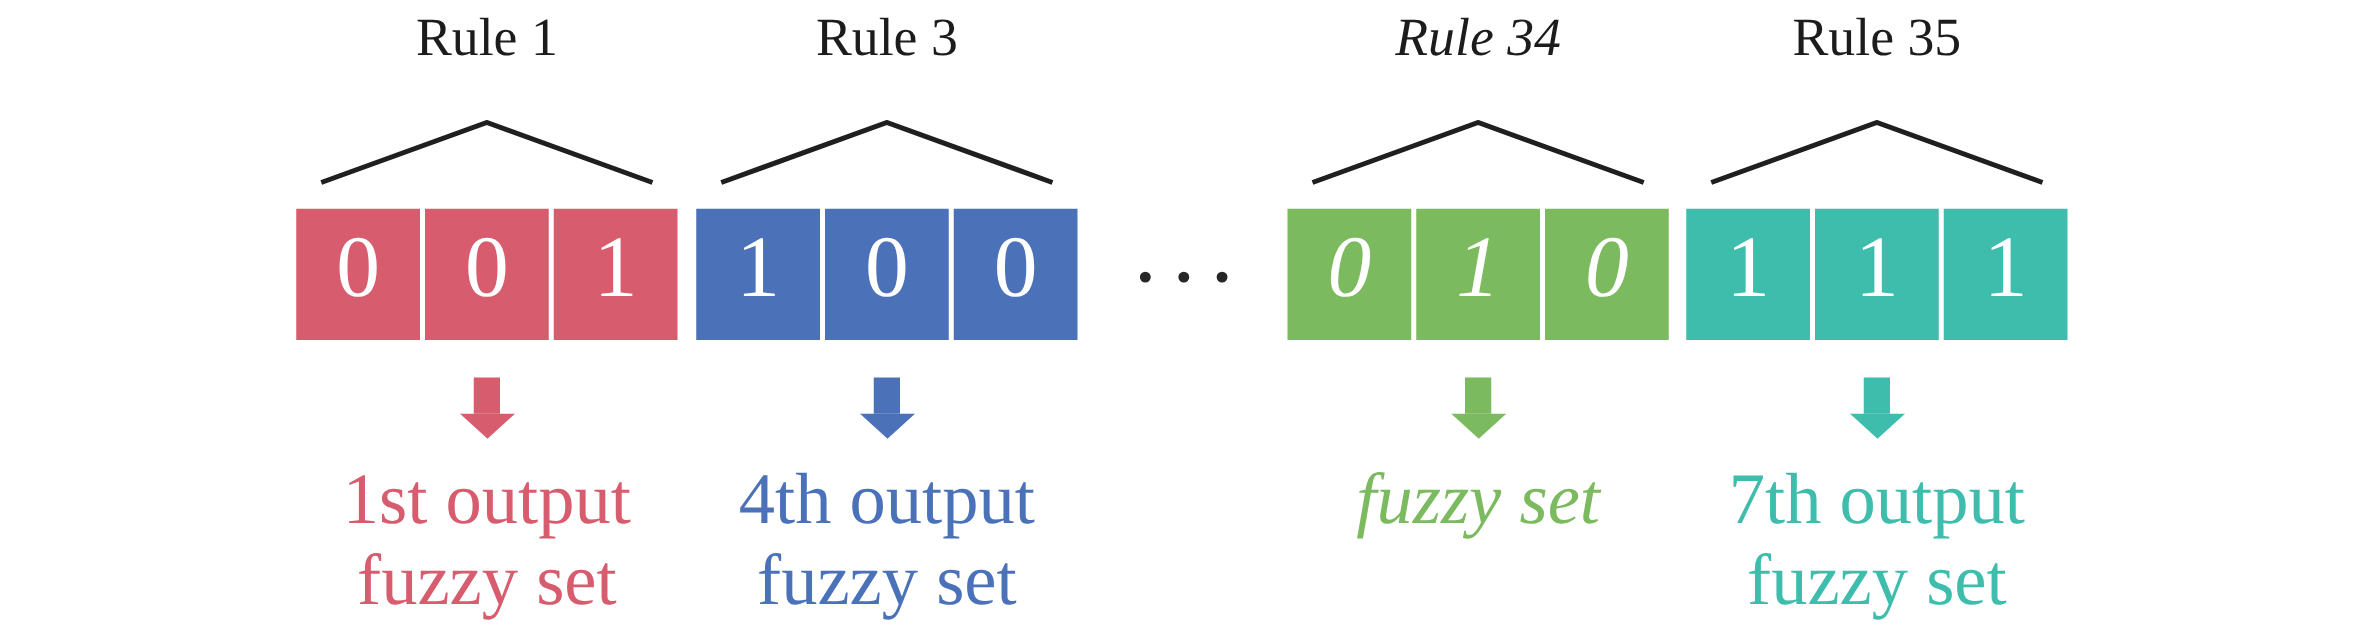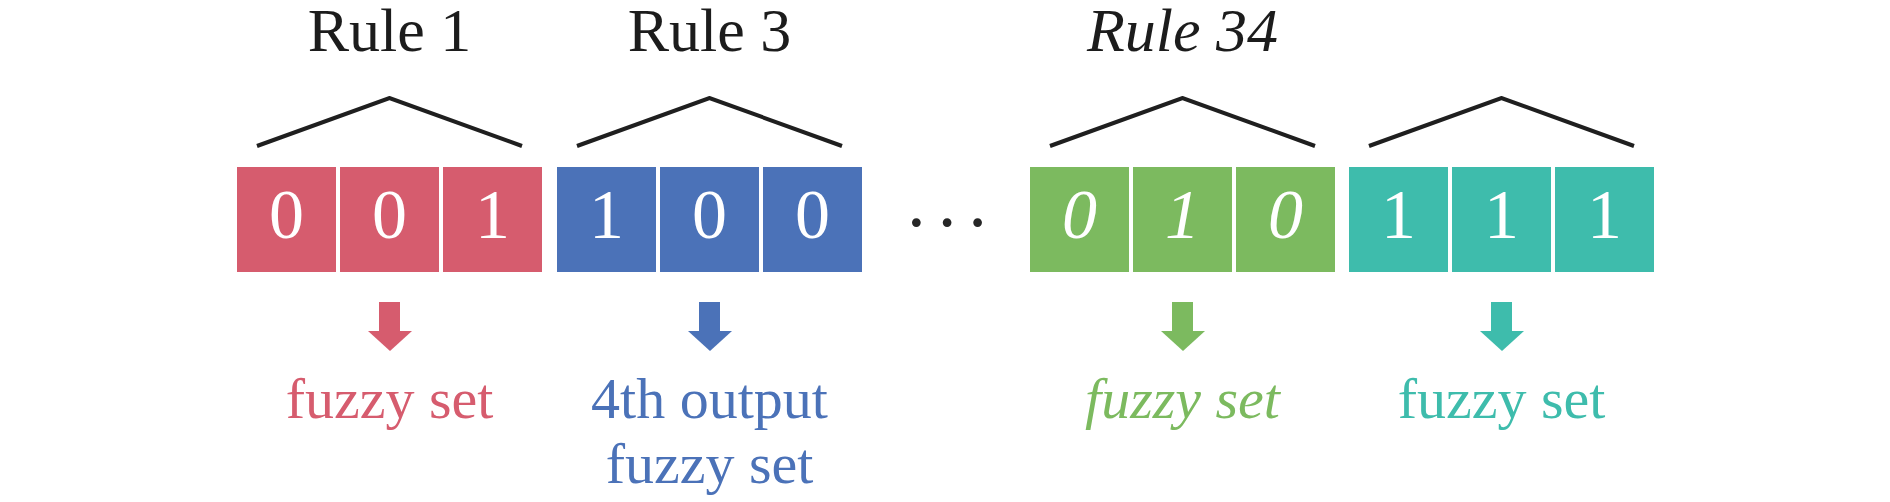--- a/index.html
+++ b/index.html
@@ -4,21 +4,21 @@
 <style>
   * { margin:0; padding:0; box-sizing:border-box; }
   html, body { width:1890px; height:502px; background:#ffffff; overflow:hidden; }
   .canvas { position:relative; width:1890px; height:502px; font-family:"Liberation Serif", serif; background:#ffffff; }
 
   .rule-group { position:absolute; top:0; width:305px; height:502px; }
 
   .rule-label {
     position:absolute; top:0; left:-50px; width:405px; height:60px;
     display:flex; align-items:center; justify-content:center;
-    font-size:62px; color:#1c1c1c; white-space:nowrap;
+    font-size:43px; color:#1c1c1c; white-space:nowrap;
   }
 
   .bracket { position:absolute; top:96px; left:17px; width:271px; height:54px; display:block; }
   .bracket polyline { fill:none; stroke:#1f1f1f; stroke-width:4; stroke-linecap:butt; }
 
   .cells { position:absolute; top:167px; left:0; width:305px; height:105px; display:flex; gap:4px; }
   .cell { flex:1; background:var(--c); display:flex; align-items:center; justify-content:center; }
   .digit { color:#ffffff; font-size:70px; line-height:1; position:relative; top:-5px; }
 
   .arrow { position:absolute; top:302px; left:0; width:305px; height:50px;
@@ -61,20 +61,21 @@
       </div>
       <div class="cell">
         <span class="digit">1</span>
       </div>
     </div>
     <div class="arrow">
       <div class="stem"></div>
       <div class="head"></div>
     </div>
     <div class="output-label">
+      <div>1st output</div>
       <div>fuzzy set</div>
     </div>
   </div>
 
   <div class="rule-group" style="left: 557px; --c: #4b72b8;">
     <div class="rule-label">Rule 3</div>
     <svg class="bracket" viewBox="0 0 269 54">
       <polyline points="2,50 134.5,2 267,50"></polyline>
     </svg>
     <div class="cells">
@@ -119,36 +120,38 @@
     <div class="arrow">
       <div class="stem"></div>
       <div class="head"></div>
     </div>
     <div class="output-label">
       <div>fuzzy set</div>
     </div>
   </div>
 
   <div class="rule-group" style="left: 1349px; --c: #3ebcac;">
+    <div class="rule-label">Rule 35</div>
     <svg class="bracket" viewBox="0 0 269 54">
       <polyline points="2,50 134.5,2 267,50"></polyline>
     </svg>
     <div class="cells">
       <div class="cell">
         <span class="digit">1</span>
       </div>
       <div class="cell">
         <span class="digit">1</span>
       </div>
       <div class="cell">
         <span class="digit">1</span>
       </div>
     </div>
     <div class="arrow">
       <div class="stem"></div>
       <div class="head"></div>
     </div>
     <div class="output-label">
+      <div>7th output</div>
       <div>fuzzy set</div>
     </div>
   </div>
 
 </div>
 
 </body></html>

